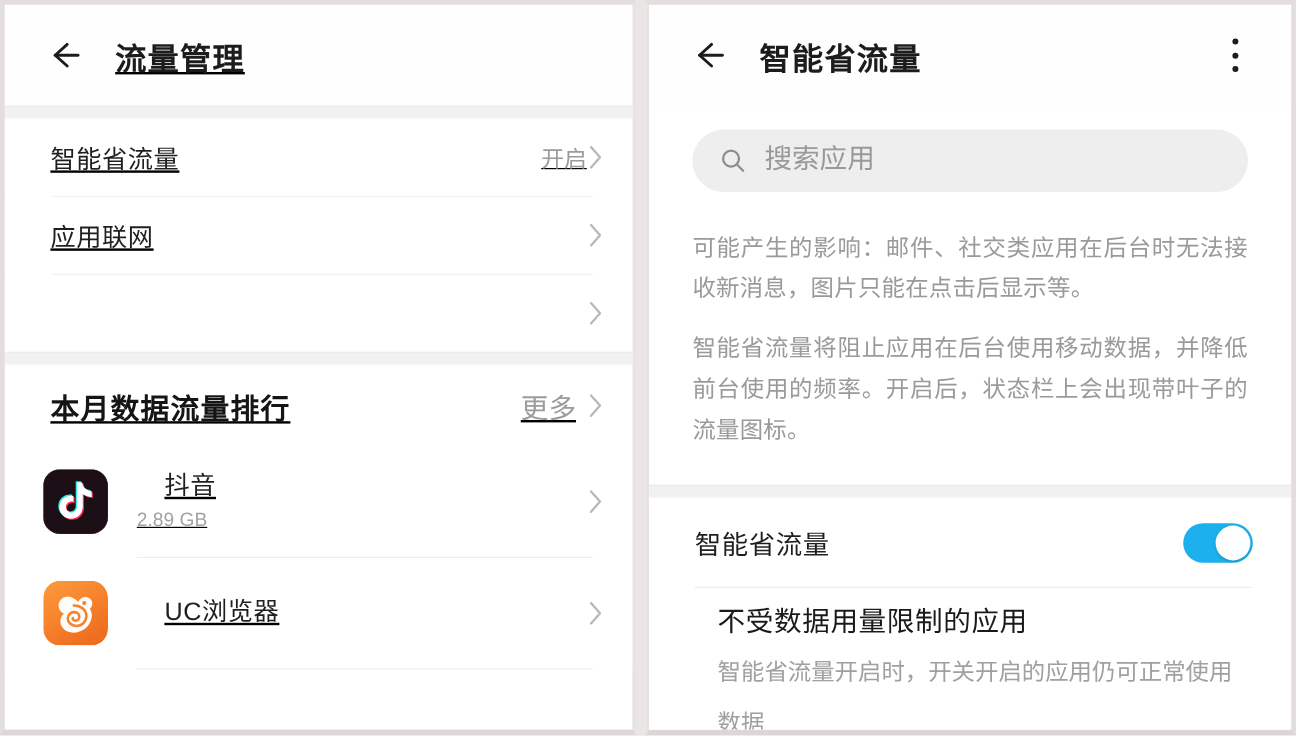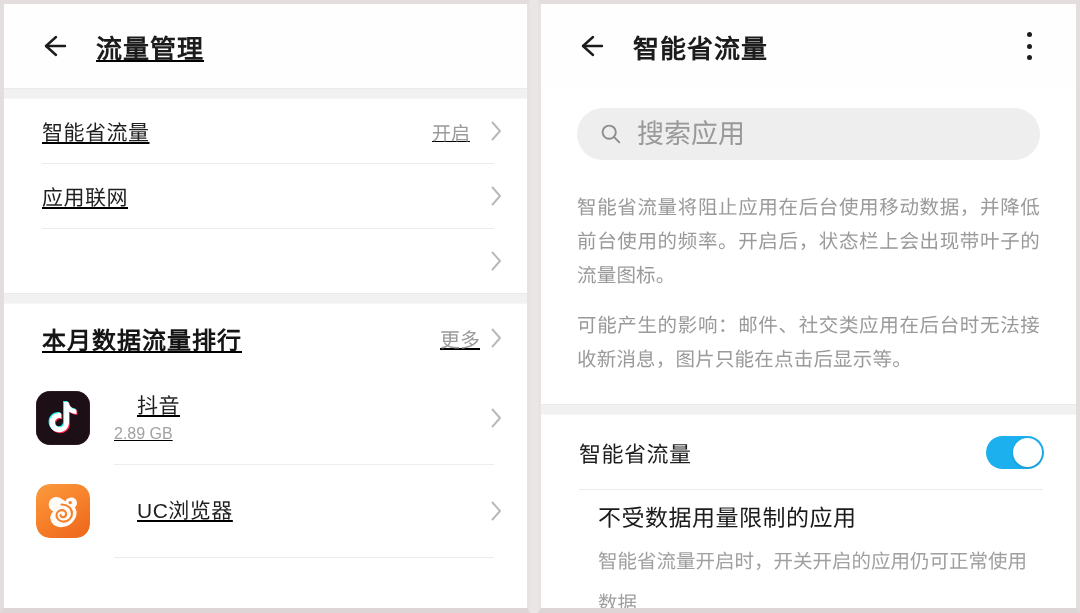--- a/index.html
+++ b/index.html
@@ -111,21 +111,21 @@
   }
   .row-label {
     font-size: 21px;
     color: #1f1f1f;
     letter-spacing: .5px;
     white-space: nowrap;
   }
   .row-value {
     font-size: 19px;
     color: #9b9b9b;
-    margin-right: 20px;
+    margin-right: 1px;
     white-space: nowrap;
   }
   .chev {
     width: 13px;
     height: 22px;
     flex: 0 0 13px;
     display: block;
   }
   .divider {
     height: 1px;
@@ -143,21 +143,21 @@
     cursor: pointer;
   }
   .section-head-title {
     font-size: 24px;
     font-weight: 700;
     color: #151515;
     letter-spacing: 1px;
     white-space: nowrap;
   }
   .section-head-more {
-    font-size: 20px;
+    font-size: 23px;
     color: #9b9b9b;
     margin-right: 10px;
   }
 
   
   .app-row {
     display: flex;
     align-items: center;
     height: 92px;
     padding: 0 24px 0 32px;
@@ -206,22 +206,22 @@
     display: flex;
     align-items: center;
     padding: 0 22px;
     cursor: text;
   }
   .search-icon { width: 24px; height: 24px; flex: 0 0 24px; display: block; }
   .search-input {
     border: 0;
     outline: 0;
     background: transparent;
-    font-family: Liberation Serif, serif;
-    font-size: 27px;
+    font-family: Liberation Mono, monospace;
+    font-size: 23px;
     color: #3a3a3a;
     margin-left: 14px;
     width: 100%;
   }
   .search-input::placeholder { color: #999999; }
 
   
   .desc-wrap { padding: 4px 36px 28px 36px; background: #fff; }
   .desc {
     font-size: 19.5px;
@@ -450,22 +450,22 @@
     <div class="search-box">
       <svg class="search-icon" viewBox="0 0 24 24">
         <circle cx="10.2" cy="10.2" r="6.6" fill="none" stroke="#8d8d8d" stroke-width="1.9"></circle>
         <line x1="15.1" y1="15.1" x2="20.3" y2="20.3" stroke="#8d8d8d" stroke-width="1.9" stroke-linecap="round"></line>
       </svg>
       <input class="search-input" type="text" placeholder="搜索应用" style="">
     </div>
   </div>
 
   <div class="desc-wrap">
+    <p class="desc">可能产生的影响：邮件、社交类应用在后台时无法接收新消息，图片只能在点击后显示等。</p>
     <p class="desc">智能省流量将阻止应用在后台使用移动数据，并降低前台使用的频率。开启后，状态栏上会出现带叶子的流量图标。</p>
-    <p class="desc">可能产生的影响：邮件、社交类应用在后台时无法接收新消息，图片只能在点击后显示等。</p>
   </div>
 
   <div class="band"></div>
 
   <div class="card">
     <div class="toggle-row">
       <span class="toggle-label">智能省流量</span>
       <span class="spacer"></span>
       <div class="switch">
         <div class="knob"></div>

